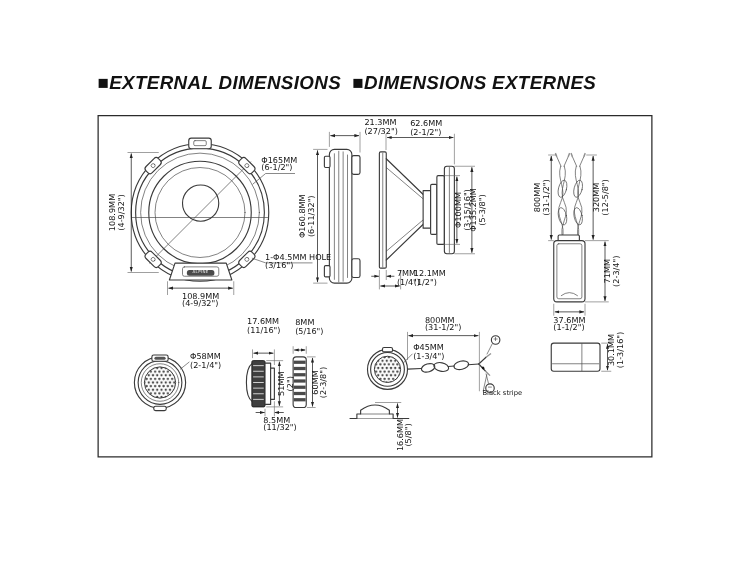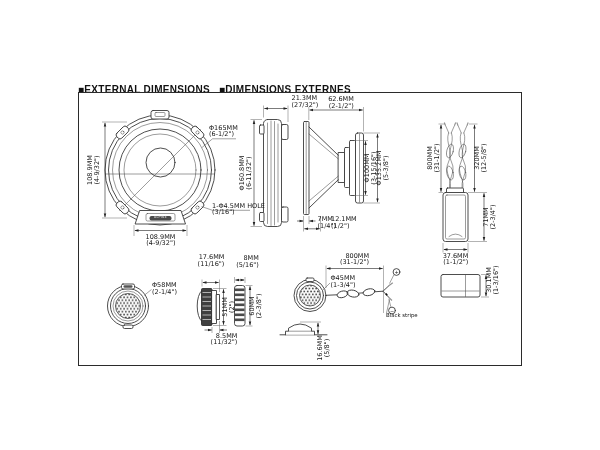--- a/index.html
+++ b/index.html
@@ -1,31 +1,31 @@
 <!DOCTYPE html>
 <html><head>
 <meta charset="utf-8">
 <style>
   html,body{margin:0;padding:0;background:#fff;width:600px;height:450px;overflow:hidden;}
   #page{position:relative;width:600px;height:450px;background:#fff;font-family:"DejaVu Sans",sans-serif;}
-  .hdr{position:absolute;left:78px;top:84px;font-size:10px;font-weight:bold;color:#111;
-       letter-spacing:0.3px;white-space:nowrap;font-family:"Liberation Sans","DejaVu Sans",sans-serif;}
+  .hdr{position:absolute;left:78px;top:58px;font-size:15px;font-weight:bold;color:#111;
+       letter-spacing:0.3px;white-space:nowrap;font-family:"Liberation Sans","DejaVu Sans",sans-serif;font-style:italic;}
   .hdr .g{margin-left:9px;}
   svg{position:absolute;left:0;top:0;}
   .frame{fill:none;stroke:#2b2b2b;stroke-width:1;}
   .art{stroke:#3a3a3a;stroke-width:0.9;fill:none;stroke-linecap:round;stroke-linejoin:round;}
   .f{fill:#fff;}
   .th{stroke-width:0.55;stroke:#4a4a4a;}
   .ext{stroke:#666;stroke-width:0.5;}
   .dim{stroke:#222;stroke-width:0.6;marker-start:url(#ar);marker-end:url(#ar);}
   .dimE{stroke:#222;stroke-width:0.6;marker-end:url(#ar);}
   .ldr{stroke:#555;stroke-width:0.55;fill:none;}
   .bare{stroke:#909090;stroke-width:1.1;}
   .lbl{position:absolute;font-size:6.5px;line-height:1.05;color:#141414;white-space:nowrap;}
-  .lc{transform:translateX(-50%);text-align:right;}
+  .lc{transform:translateX(-50%);text-align:left;}
   .lv{transform:translate(-50%,-50%) rotate(-90deg);text-align:center;}
   .b{display:block;}
   .small{font-size:5.4px;}
   .sym{position:absolute;font-size:5px;line-height:1;color:#141414;transform:translate(-50%,-50%);}
   .logo{position:absolute;font-size:3.2px;line-height:1;color:#eee;letter-spacing:0.3px;transform:translate(-50%,-50%);}
 </style>
 </head>
 <body>
 
 <div id="page">

